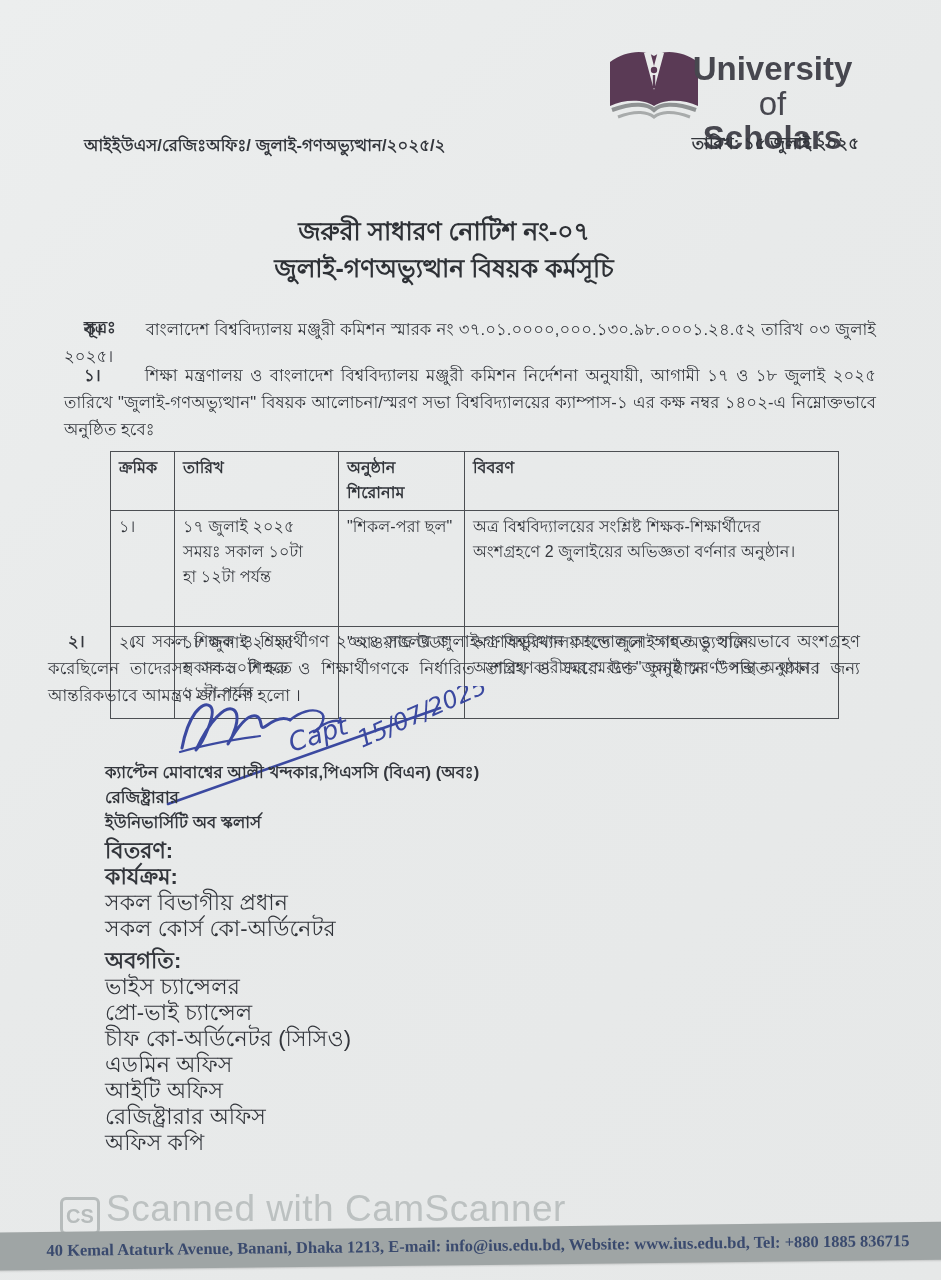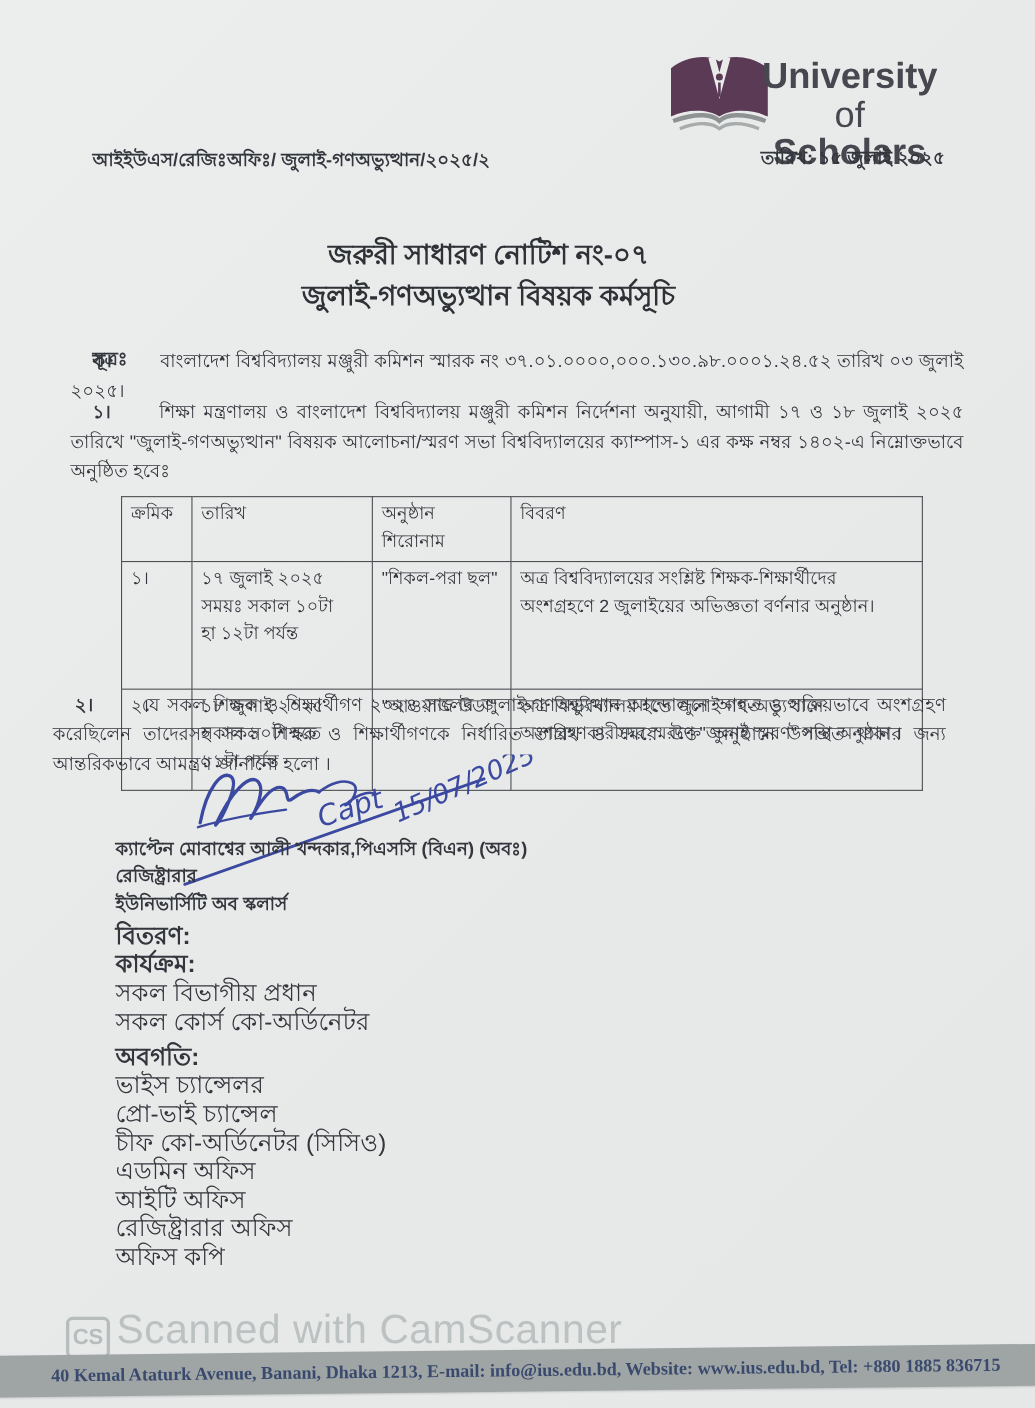--- a/index.html
+++ b/index.html
@@ -23,21 +23,21 @@
   
   .para{width:812px;font-size:16.5px;line-height:27px;text-align:justify;}
   .para .lbl{margin-right:44px;font-weight:600;}
   .plain{font-size:16.5px;line-height:26px;margin-top:20px;}
   
   table.notice{border-collapse:collapse;table-layout:fixed;width:728px;}
   table.notice td,table.notice th{
     border:1.6px solid #4c4f53;padding:3px 8px 5px 8px;vertical-align:top;
     font-size:16px;line-height:25px;text-align:left;font-weight:500;
   }
-  table.notice th{font-weight:400;height:22px;margin-top:29px;}
+  table.notice th{font-weight:700;height:22px;margin-top:29px;}
   .pre{white-space:pre-line;}
   .qt{font-weight:700;}
   .cell-details{text-align:justify;}
   
   .sig-ink{stroke:#3b49a0;fill:none;stroke-linecap:round;stroke-linejoin:round;}
   .sig-text{fill:#3b49a0;font-family:"DejaVu Sans","Liberation Sans",sans-serif;font-style:italic;}
   .name-block div{font-size:16.5px;line-height:25px;font-weight:600;}
   .list-block div{font-size:22px;line-height:26px;}
   .list-label{font-weight:700;}
   

